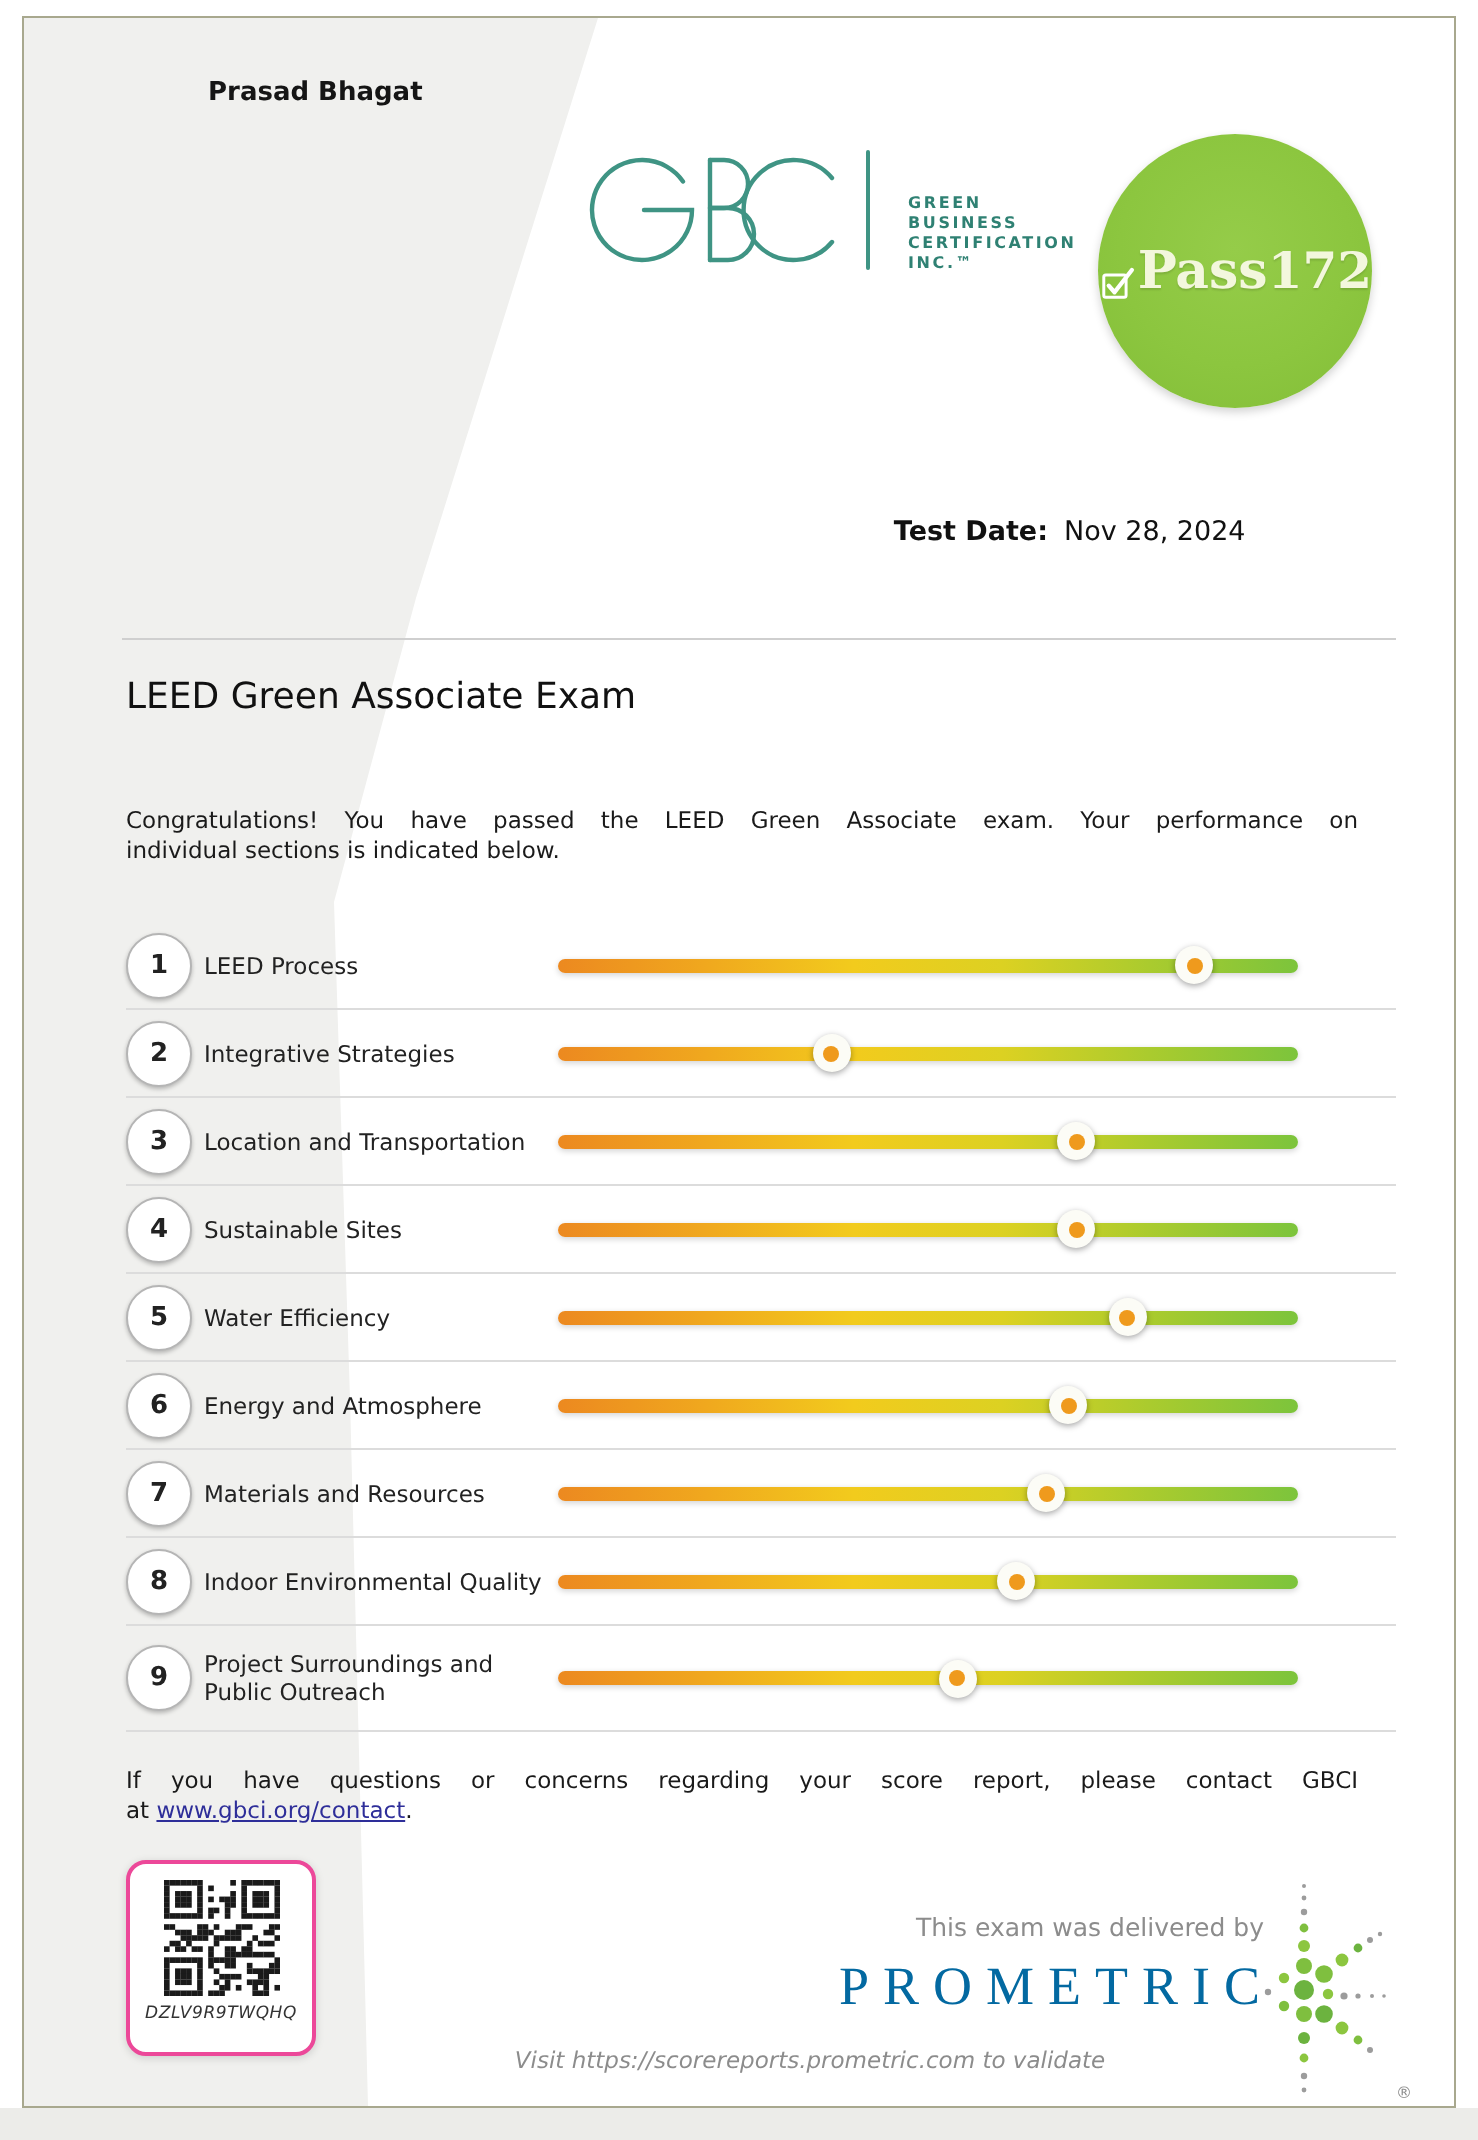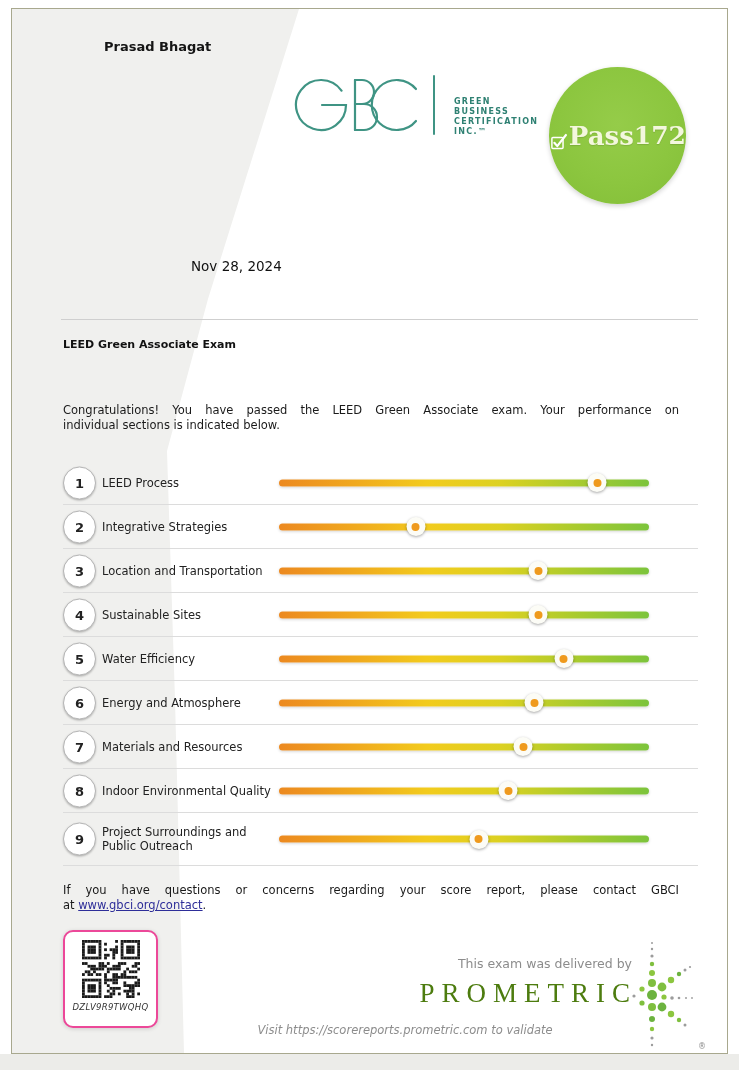--- a/index.html
+++ b/index.html
@@ -30,21 +30,21 @@
                color:#f3f7dd;text-shadow:0 1px 1px rgba(0,0,0,.12);}
 
   
   .td-block{position:absolute;left:171px;top:245px;width:520px;font-size:13.5px;}
   .td-row{display:flex;height:24px;align-items:center;}
   .td-label{width:341px;text-align:right;font-weight:bold;color:#111;}
   .td-value{margin-left:8px;color:#111;}
 
   .rule{position:absolute;left:49px;top:310px;width:637px;border-top:1px solid #cfcfcf;}
 
-  .exam-title{position:absolute;left:51px;top:329px;margin:0;font-size:11px;font-weight:bold;color:#111;}
+  .exam-title{position:absolute;left:51px;top:329px;margin:0;font-size:18px;font-weight:normal;color:#111;}
 
   .intro{position:absolute;left:51px;top:394px;width:616px;font-size:11.5px;line-height:14.5px;color:#1a1a1a;}
   .jline{text-align:justify;text-align-last:justify;}
 
   
   .sections{position:absolute;left:51px;top:452px;width:635px;}
   .srow{position:relative;height:43px;border-bottom:1px solid #dcdcdc;}
   .srow:last-child{height:52px;}
   .num{position:absolute;left:0;top:50%;transform:translateY(-50%);width:31px;height:31px;
        border-radius:50%;background:#fff;border:1px solid #b5b5b5;box-shadow:0 1px 2px rgba(0,0,0,.25);
@@ -64,21 +64,21 @@
   
   .qr-card{position:absolute;left:51px;top:921px;width:91px;height:94px;background:#fff;
            border:2px solid #ec4899;border-radius:10px;box-shadow:0 1px 4px rgba(0,0,0,.15);
            display:flex;flex-direction:column;align-items:center;}
   .qr-card svg{margin-top:8px;}
   .qr-text{margin-top:4px;font-size:8.5px;font-style:italic;color:#333;letter-spacing:.3px;}
 
   .delivered{position:absolute;left:300px;top:947px;width:320px;text-align:right;
              font-size:12.5px;color:#8c8c8c;}
   .prometric{position:absolute;left:280px;top:969px;width:345px;text-align:right;
-             font-family:"Liberation Serif",serif;font-size:27px;letter-spacing:7px;color:#4d7c0f;}
+             font-family:"Liberation Serif",serif;font-size:27px;letter-spacing:7px;color:#0369a1;}
   .spark{position:absolute;left:612px;top:928px;}
   .validate{position:absolute;left:69px;top:1014px;width:648px;text-align:center;
             font-style:italic;font-size:11.5px;color:#8c8c8c;}
 </style>
 </head>
 <body>
 
 <div class="canvas">
   <div class="frame">
     <div class="wedge"></div>
@@ -106,20 +106,21 @@
       <svg class="badge-check" width="52" height="46" viewBox="0 0 48 44" fill="none" stroke="#ffffff">
         <rect x="7" y="11" width="27" height="27" rx="2.5" stroke-width="3.6"></rect>
         <path d="M 13 24 L 20 32 L 41 5" stroke-width="5.2" stroke-linecap="round" stroke-linejoin="round"></path>
       </svg>
       <div class="badge-status">Pass</div>
       <div class="badge-score">172</div>
     </div>
 
     <div class="td-block">
       <div class="td-row">
+        <span class="td-label">Test Date:</span>
         <span class="td-value">Nov 28, 2024</span>
       </div>
     </div>
 
     <div class="rule"></div>
 
     <h1 class="exam-title">LEED Green Associate Exam</h1>
 
     <div class="intro">
       <div class="jline">Congratulations! You have passed the LEED Green Associate exam. Your performance on</div>

